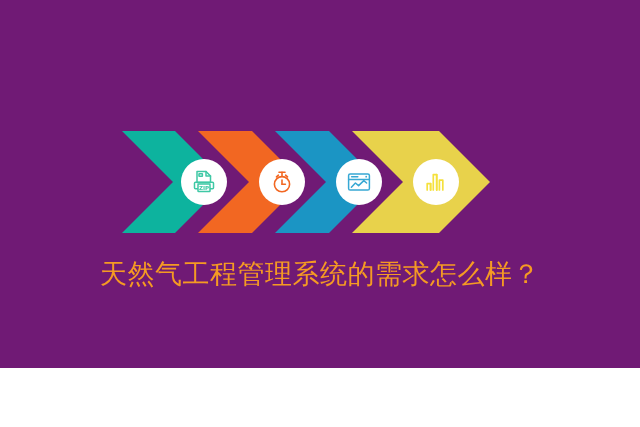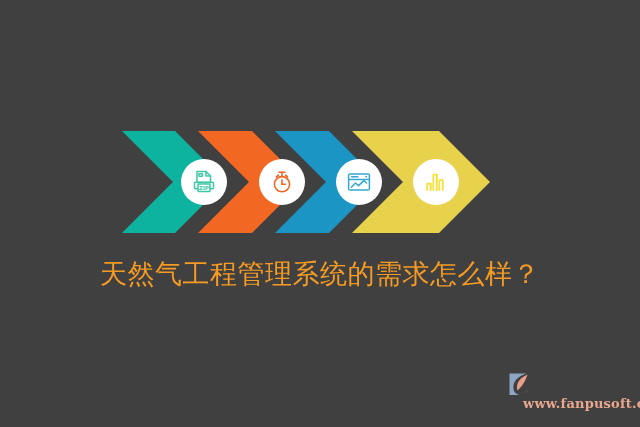--- a/index.html
+++ b/index.html
@@ -11,22 +11,22 @@
     height: 427px;
     background: #ffffff;
     font-family: "Liberation Sans", sans-serif;
     overflow: hidden;
     position: relative;
   }
 
   #poster {
     position: relative;
     width: 640px;
-    height: 427px;
-    background: #404040;
+    height: 368px;
+    background: #701a75;
     overflow: hidden;
   }
 
   
   #chevron-banner {
     position: absolute;
     left: 0;
     top: 131px;
     width: 640px;
     height: 102px;

